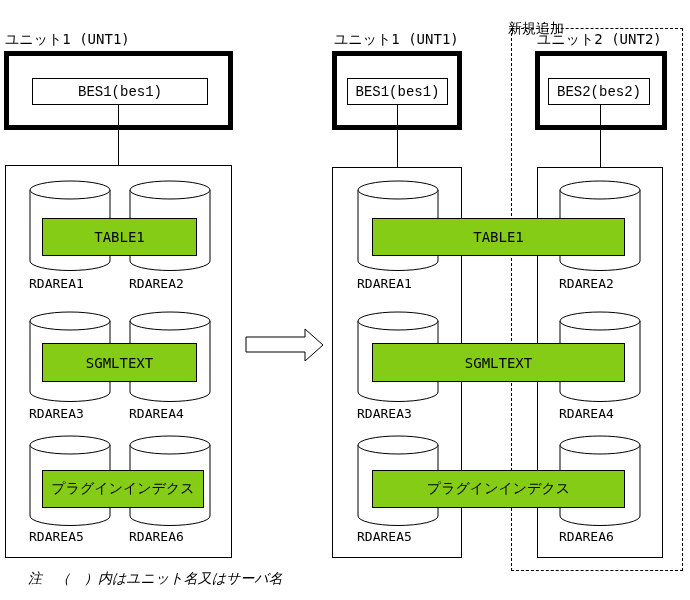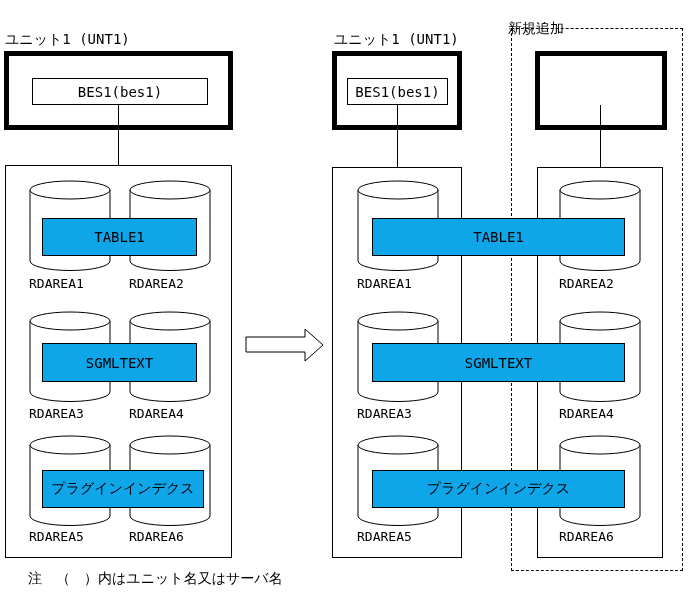--- a/index.html
+++ b/index.html
@@ -7,27 +7,27 @@
     position:relative;width:690px;height:600px;background:#ffffff;
     font-family:"DejaVu Sans Mono","Liberation Mono",monospace;
     color:#000;overflow:hidden;
   }
   .abs{position:absolute;}
   .unit-label{font-size:14px;white-space:nowrap;z-index:2;}
   .thickbox{border:5px solid #000;background:#fff;box-sizing:border-box;z-index:1;}
   .server-box{
     border:1px solid #000;background:#fff;box-sizing:border-box;
     display:flex;align-items:center;justify-content:center;
-    font-size:14px;white-space:nowrap;z-index:2;
+    font-size:14px;white-space:nowrap;z-index:2;font-family:Liberation Mono, monospace;
   }
   .storage{border:1px solid #000;box-sizing:border-box;background:transparent;z-index:1;}
   .dashedbox{border:1px dashed #000;box-sizing:border-box;z-index:0;}
   .vline{width:1px;background:#000;z-index:1;}
   .bar{
-    background:#0ea5e9;border:1px solid #000;box-sizing:border-box;
+    background:#84cc16;border:1px solid #000;box-sizing:border-box;
     display:flex;align-items:center;justify-content:center;
     font-size:14px;white-space:nowrap;z-index:3;
   }
   .cyl{z-index:2;}
   .rdlabel{
     width:82px;text-align:left;font-size:13px;white-space:nowrap;z-index:2;
   }
   .note{font-size:14px;white-space:nowrap;z-index:2;}
   .annot{font-size:14px;white-space:nowrap;z-index:2;}
   svg{display:block;}
@@ -90,21 +90,23 @@
   <div class="abs annot" style="left:508px;top:20px;">新規追加</div>
 
   <div class="abs dashedbox" style="left:511px;top:28px;width:172px;height:543px;"></div>
 
   <div class="abs unit-label" style="left:334px;top:31px;">ユニット1 (UNT1)</div>
   <div class="abs thickbox" style="left:332px;top:51px;width:130px;height:79px;"></div>
   <div class="abs server-box" style="left:347px;top:78px;width:101px;height:27px;">BES1(bes1)</div>
   <div class="abs vline" style="left:397px;top:105px;height:62px;"></div>
   <div class="abs storage" style="left:332px;top:167px;width:130px;height:391px;"></div>
 
+  <div class="abs unit-label" style="left:537px;top:31px;">ユニット2 (UNT2)</div>
   <div class="abs thickbox" style="left:535px;top:51px;width:132px;height:79px;"></div>
+  <div class="abs server-box" style="left:548px;top:78px;width:102px;height:27px;">BES2(bes2)</div>
   <div class="abs vline" style="left:600px;top:105px;height:62px;"></div>
   <div class="abs storage" style="left:537px;top:167px;width:126px;height:391px;"></div>
 
   <svg class="abs cyl" style="left:357px;top:180px;" width="82" height="92" viewBox="0 0 82 92">
     <path d="M1 10 V81 A40 9.5 0 0 0 81 81 V10" fill="#fff" stroke="#000"></path>
     <ellipse cx="41" cy="10" rx="40" ry="9" fill="#fff" stroke="#000"></ellipse>
   </svg>
   <svg class="abs cyl" style="left:357px;top:311px;" width="82" height="92" viewBox="0 0 82 92">
     <path d="M1 10 V81 A40 9.5 0 0 0 81 81 V10" fill="#fff" stroke="#000"></path>
     <ellipse cx="41" cy="10" rx="40" ry="9" fill="#fff" stroke="#000"></ellipse>
@@ -131,15 +133,15 @@
   <div class="abs bar" style="left:372px;top:343px;width:253px;height:39px;">SGMLTEXT</div>
   <div class="abs bar" style="left:372px;top:470px;width:253px;height:38px;">プラグインインデクス</div>
 
   <div class="abs rdlabel" style="left:357px;top:276px;">RDAREA1</div>
   <div class="abs rdlabel" style="left:559px;top:276px;">RDAREA2</div>
   <div class="abs rdlabel" style="left:357px;top:406px;">RDAREA3</div>
   <div class="abs rdlabel" style="left:559px;top:406px;">RDAREA4</div>
   <div class="abs rdlabel" style="left:357px;top:529px;">RDAREA5</div>
   <div class="abs rdlabel" style="left:559px;top:529px;">RDAREA6</div>
 
-  <div class="abs note" style="left:28px;top:570px;">注　（　）内はユニット名又はサーバ名</div>
+  <div class="abs note" style="left:28px;top:570px;font-style:italic;">注　（　）内はユニット名又はサーバ名</div>
 
 </div>
 
 </body></html>

